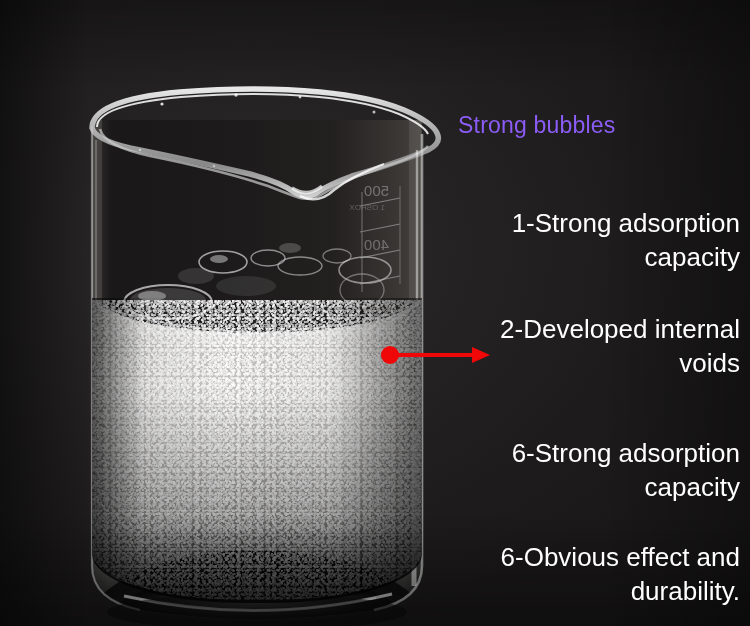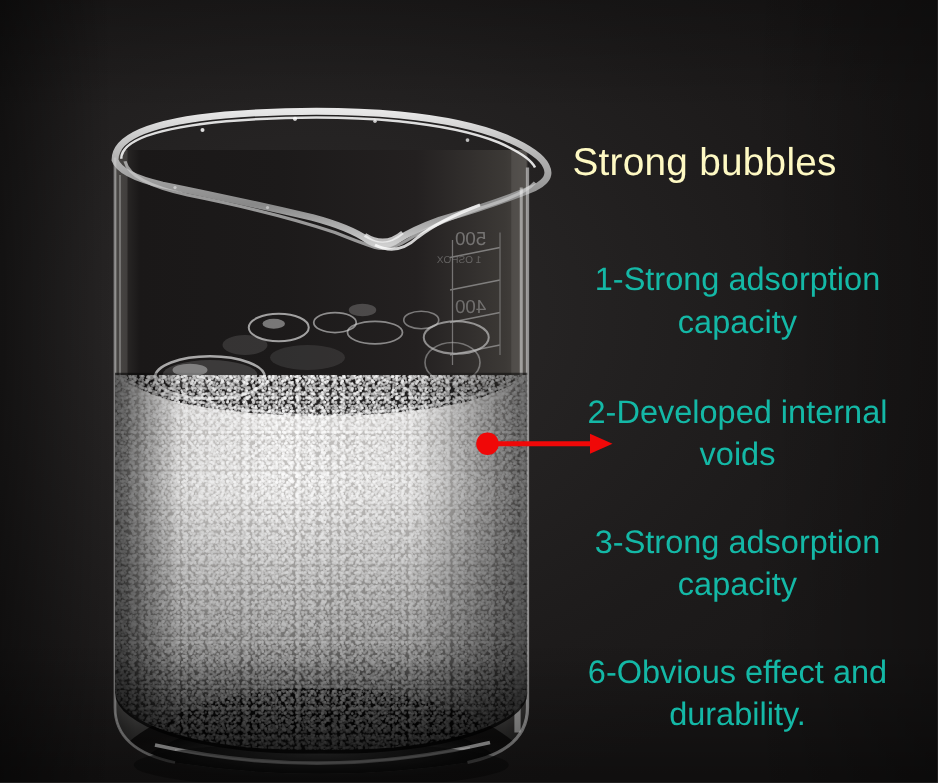--- a/index.html
+++ b/index.html
@@ -90,40 +90,40 @@
       linear-gradient(90deg, rgba(0,0,0,.62) 0%, rgba(0,0,0,.08) 16%, rgba(0,0,0,0) 42%, rgba(0,0,0,.05) 72%, rgba(0,0,0,.55) 100%),
       linear-gradient(180deg, rgba(255,255,255,.06) 0%, rgba(0,0,0,0) 30%, rgba(0,0,0,.30) 74%, rgba(0,0,0,.78) 100%);
     mix-blend-mode: multiply;
   }
 
   
   .title {
     position: absolute;
     left: 458px;
     top: 112px;
-    font-size: 31px;
-    color: #fef9c3;
+    font-size: 23px;
+    color: #8b5cf6;
     letter-spacing: .2px;
     white-space: nowrap;
   }
   .bullets {
     position: absolute;
     left: 440px;
     top: 206px;
     width: 300px;
   }
   .bullet {
-    text-align: center;
-    color: #14b8a6;
+    text-align: right;
+    color: #ffffff;
     font-size: 26px;
     line-height: 34px;
     margin-bottom: 32px;
   }
   .bullet.b1 { margin-bottom: 38px; }
-  .bullet.b2 { margin-bottom: 36px; }
+  .bullet.b2 { margin-bottom: 56px; }
   .bullet.b3 { margin-bottom: 36px; }
 
   
   .arrow-wrap {
     position: absolute;
     left: 378px;
     top: 338px;
     width: 120px;
     height: 34px;
   }
@@ -330,21 +330,21 @@
     <div class="foam-shade"></div>
   </div>
 
   <div class="bg-vignette"></div>
 
   <div class="title">Strong bubbles</div>
 
   <div class="bullets">
     <div class="bullet b1">1-Strong adsorption capacity</div>
     <div class="bullet b2">2-Developed internal voids</div>
-    <div class="bullet b3">3-Strong adsorption capacity</div>
+    <div class="bullet b3">6-Strong adsorption capacity</div>
     <div class="bullet b4">6-Obvious effect and durability.</div>
   </div>
 
   <div class="arrow-wrap">
     <svg width="120" height="34" viewBox="0 0 120 34">
       <circle cx="12" cy="17" r="9" fill="#f00808"></circle>
       <line x1="16" y1="17" x2="97" y2="17" stroke="#f00808" stroke-width="4"></line>
       <polygon points="94,9 112,17 94,25" fill="#f00808"></polygon>
     </svg>
   </div>

